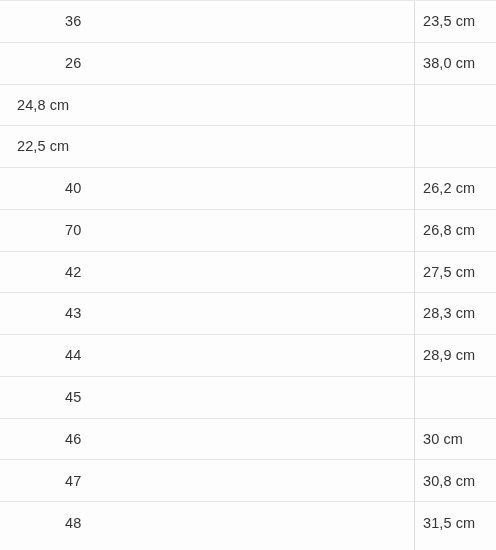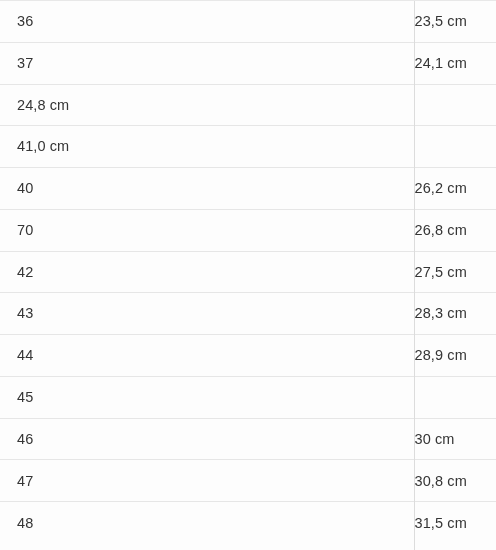--- a/index.html
+++ b/index.html
@@ -51,50 +51,51 @@
     font-size: 14.5px;
     color: #353535;
     line-height: 1;
     letter-spacing: 0.1px;
     white-space: nowrap;
   }
   .cell-size {
     width: 414px;
     box-sizing: border-box;
     padding-left: 17px;
+    margin-left: 48px;
   }
   .cell-length {
     width: 102px;
     box-sizing: border-box;
     padding-left: 17px;
   }
 </style>
 </head>
 <body>
 
 <div class="size-table">
 
   <div class="col-divider"></div>
 
   <div class="table-row">
     <div class="cell cell-size">36</div>
     <div class="cell cell-length">23,5 cm</div>
   </div>
 
   <div class="table-row">
-    <div class="cell cell-size">37</div>
-    <div class="cell cell-length">24,1 cm</div>
+    <div class="cell cell-size">26</div>
+    <div class="cell cell-length">38,0 cm</div>
   </div>
 
   <div class="table-row">
     <div class="cell cell-length">24,8 cm</div>
   </div>
 
   <div class="table-row">
-    <div class="cell cell-length">41,0 cm</div>
+    <div class="cell cell-length">22,5 cm</div>
   </div>
 
   <div class="table-row">
     <div class="cell cell-size">40</div>
     <div class="cell cell-length">26,2 cm</div>
   </div>
 
   <div class="table-row">
     <div class="cell cell-size">70</div>
     <div class="cell cell-length">26,8 cm</div>

